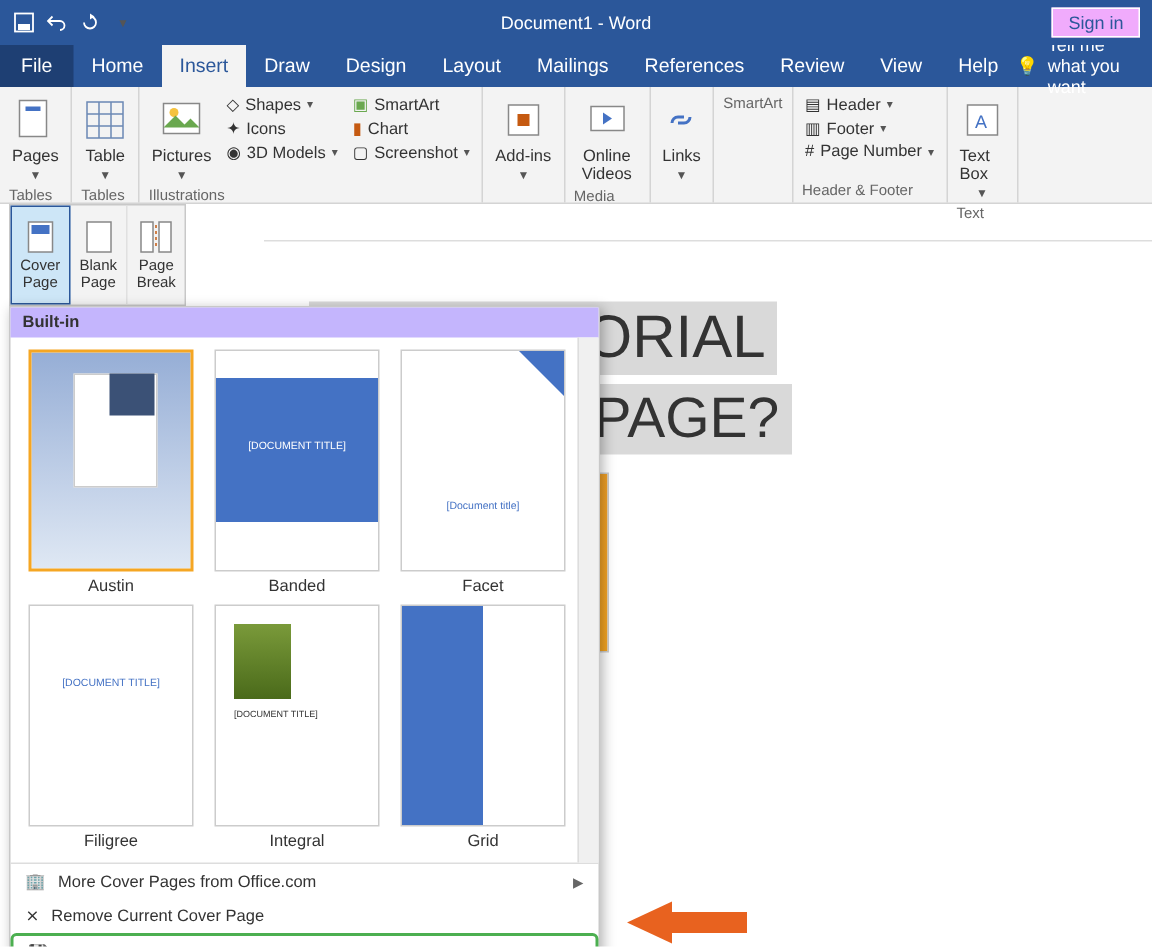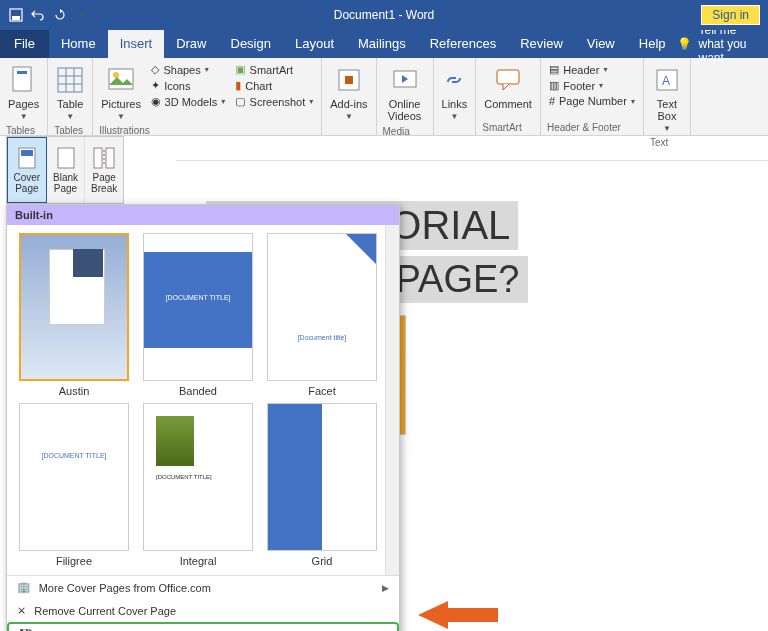--- a/index.html
+++ b/index.html
@@ -2,21 +2,21 @@
 <html><head>
 <meta charset="utf-8">
 <style>
 * { margin: 0; padding: 0; box-sizing: border-box; font-family: "Segoe UI", Arial, sans-serif; }
 body { background: #fff; width: 768px; height: 631px; overflow: hidden; position: relative; }
 
 .titlebar { background: #2b579a; height: 30px; display: flex; align-items: center; color: #fff; position: relative; }
 .qat { display: flex; align-items: center; gap: 6px; padding-left: 8px; }
 .qat-icon { width: 16px; height: 16px; display: flex; align-items: center; justify-content: center; color: #fff; }
 .title-text { position: absolute; left: 50%; transform: translateX(-50%); font-size: 12px; }
-.signin { position: absolute; right: 8px; background: #fde047; color: #2b579a; padding: 2px 10px; font-size: 12px; border: 1px solid #fff; }
+.signin { position: absolute; right: 8px; background: #f0abfc; color: #2b579a; padding: 2px 10px; font-size: 12px; border: 1px solid #fff; }
 
 .menubar { background: #2b579a; height: 28px; display: flex; align-items: stretch; color: #fff; font-size: 13px; }
 .menu-item { padding: 6px 12px; cursor: pointer; }
 .menu-item.file { background: #1e3f73; padding: 6px 14px; }
 .menu-item.active { background: #f3f3f3; color: #2b579a; }
 .tellme { margin-left: auto; display: flex; align-items: center; gap: 6px; padding-right: 8px; font-size: 12px; }
 
 .ribbon { background: #f3f3f3; height: 78px; border-bottom: 1px solid #d4d4d4; display: flex; }
 .group { border-right: 1px solid #d4d4d4; display: flex; flex-direction: column; justify-content: space-between; padding: 4px 6px 2px; }
 .group-label { font-size: 10px; color: #666; text-align: left; margin-top: 2px; }
@@ -247,31 +247,20 @@
             </svg>
           </div>
         <span>Links</span>
         <span class="dd">▼</span>
       </div>
     </div>
     <div class="group-label"></div>
   </div>
 
   <div class="group">
-    <div class="group-content">
-      <div class="big-btn">
-        <div class="icon">
-            <svg width="26" height="24">
-              <rect x="2" y="2" width="22" height="14" rx="2" fill="#fff" stroke="#c55a11"></rect>
-              <path d="M8 16 L8 22 L14 16" fill="#fff" stroke="#c55a11"></path>
-            </svg>
-          </div>
-        <span>Comment</span>
-      </div>
-    </div>
     <div class="group-label">SmartArt</div>
   </div>
 
   <div class="group">
     <div class="group-content">
       <div class="stack">
         <div class="small-btn">
             <span>▤</span>
             <span>Header</span>
             <span class="dd">▾</span>
@@ -293,21 +282,21 @@
 
   <div class="group">
     <div class="group-content">
       <div class="big-btn">
         <div class="icon">
             <svg width="24" height="24">
               <rect x="2" y="2" width="20" height="20" fill="#fff" stroke="#888"></rect>
               <text x="7" y="17" font-size="12" fill="#4472c4">A</text>
             </svg>
           </div>
-        <span style="width:30px;text-align:center">Text Box</span>
+        <span style="width:30px;text-align:left">Text Box</span>
         <span class="dd">▼</span>
       </div>
     </div>
     <div class="group-label">Text</div>
   </div>
 </div>
 
 <div class="document">
   <div><span class="doc-h1">ORD TUTORIAL</span></div>
   <div><span class="doc-h2">S COVER PAGE?</span></div>

